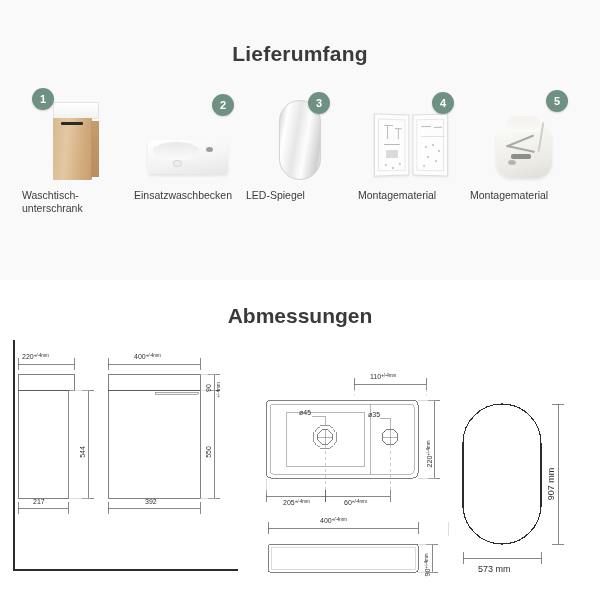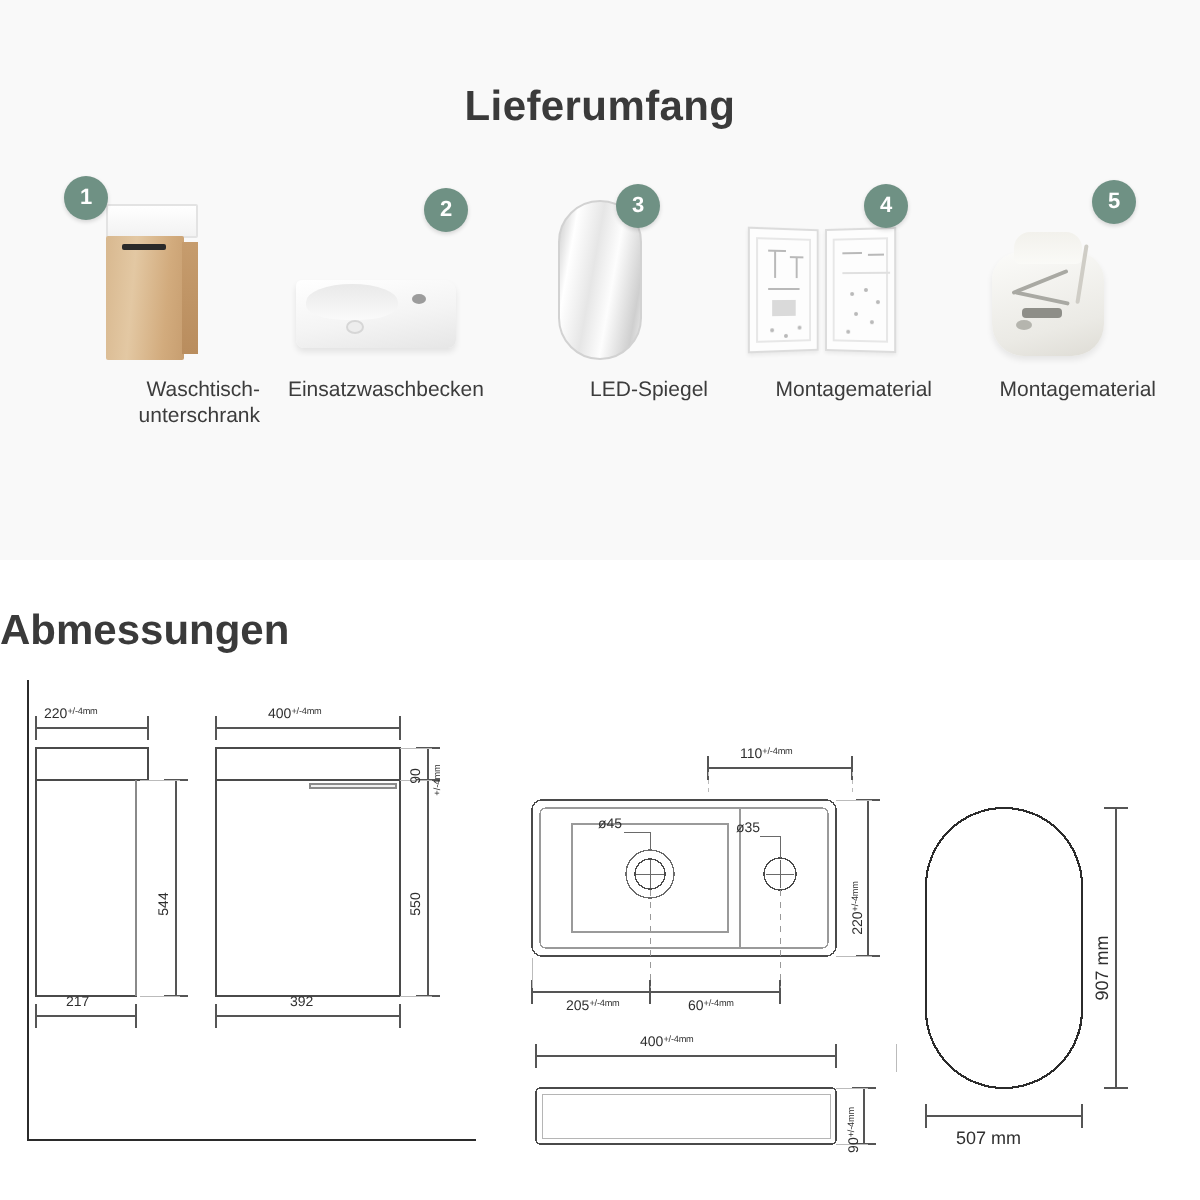--- a/index.html
+++ b/index.html
@@ -43,21 +43,21 @@
     width:22px;height:22px;border-radius:50%;
     background:#6f9184;
     color:#ffffff;
     font-size:11px;font-weight:bold;
     display:flex;align-items:center;justify-content:center;
     z-index:5;
     box-shadow:0 1px 2px rgba(0,0,0,.15);
   }
   .caption{
     margin-top:9px;
-    text-align:right;
+    text-align:left;
     font-size:10.5px;
     line-height:13px;
     color:#3c3c3c;
     width:108px;
   }
 
   
   .cab{position:relative;width:46px;height:78px;}
   .cab-top{position:absolute;left:0;top:0;width:46px;height:17px;
     background:linear-gradient(180deg,#ffffff,#f2f2f2);
@@ -115,21 +115,21 @@
     background:#cfcdc6;transform:rotate(9deg);border-radius:1px;}
   .screw{position:absolute;background:#a9a9a3;border-radius:1px;}
 
   
   #dims-section{
     position:absolute;left:0;top:280px;width:600px;height:320px;
     background:#ffffff;
   }
   #dims-title{
     position:absolute;top:24px;left:0;width:600px;
-    text-align:left;
+    text-align:center;
     font-size:21px;font-weight:bold;color:#3a3a3a;
   }
   #dims-canvas{position:absolute;left:0;top:52px;width:600px;height:268px;}
   .dt{
     position:absolute;
     font-size:7px;color:#2f2f2f;
     font-family:"Liberation Sans", sans-serif;
     white-space:nowrap;
   }
   .dt .tol{font-size:4.6px;vertical-align:2px;letter-spacing:-.1px;}
@@ -365,16 +365,16 @@
     
     <div class="dt" style="left:320px;top:185px;">
       <span>400</span><span class="tol">+/-4mm</span>
     </div>
     <div class="dt dtv" style="left:431px;top:233px;transform:rotate(-90deg) translate(-50%,-100%);">
       <span>90</span><span class="tol">+/-4mm</span>
     </div>
 
     
     <div class="dt dtv" style="left:556px;top:152px;font-size:9px;transform:rotate(-90deg) translate(-50%,-100%);">907 mm</div>
-    <div class="dt" style="left:478px;top:232px;font-size:9px;">507 mm</div>
+    <div class="dt" style="left:478px;top:232px;font-size:9px;">573 mm</div>
 
   </div>
 </div>
 
 </body></html>

